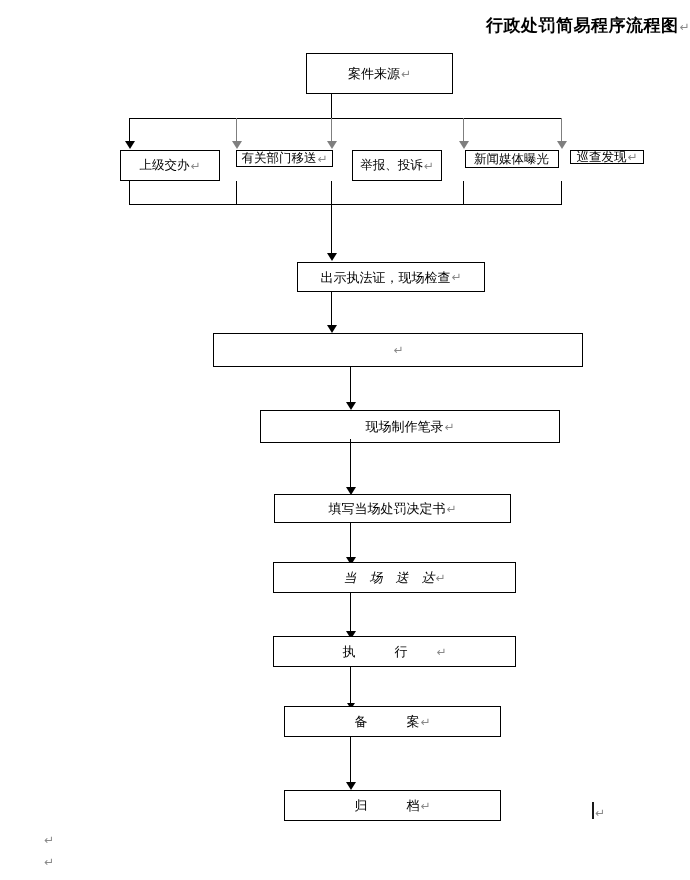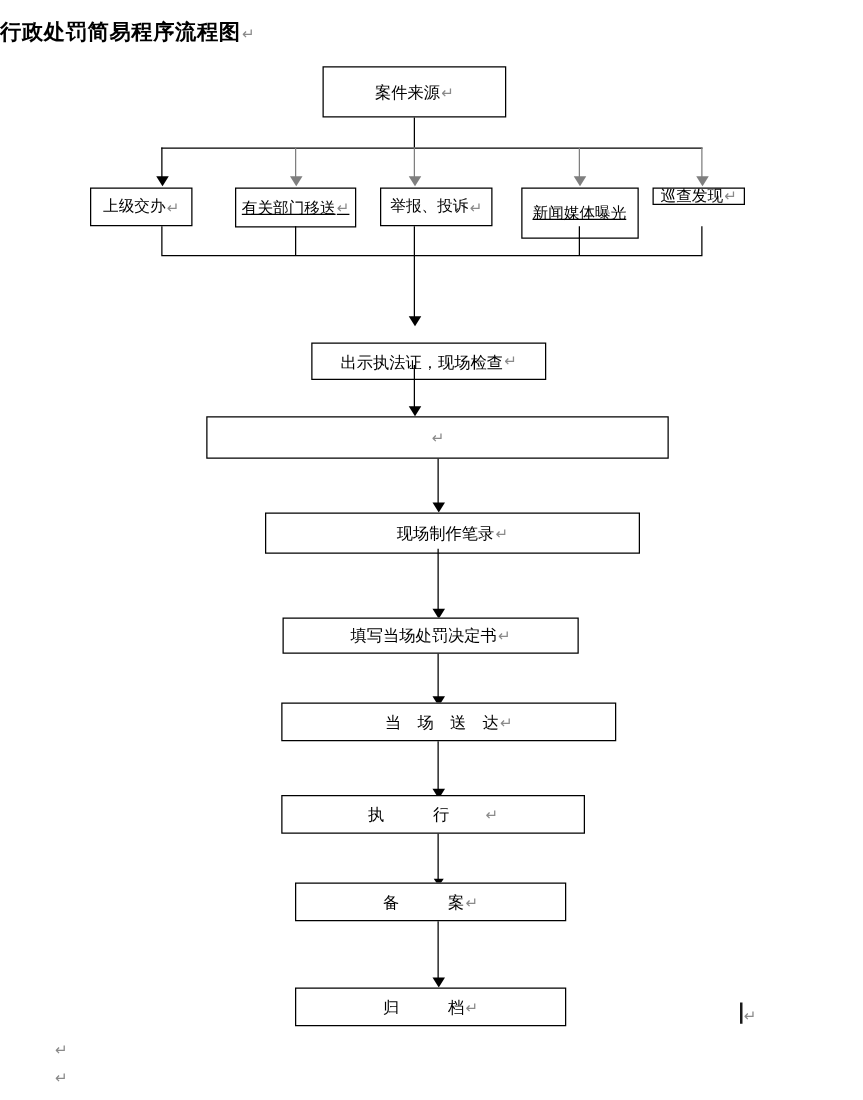--- a/index.html
+++ b/index.html
@@ -22,21 +22,21 @@
     top: 0;
     width: 690px;
     height: 880px;
   }
 
   .title {
     position: absolute;
     left: 0;
     top: 14px;
     width: 690px;
-    text-align: left;
+    text-align: right;
     font-family: "Liberation Serif", "DejaVu Serif", serif;
     font-weight: bold;
     font-size: 17px;
     letter-spacing: 0.5px;
     white-space: nowrap;
   }
   .title .pilcrow { font-weight: normal; }
 
   .pilcrow {
     color: #8a8a8a;
@@ -52,20 +52,21 @@
     border: 1px solid #000000;
     background: #ffffff;
     display: flex;
     align-items: center;
     justify-content: center;
     font-family: "Liberation Sans", "DejaVu Sans", sans-serif;
     font-size: 13px;
     line-height: 1;
     white-space: nowrap;
     color: #000000;
+    margin-left: 48px;
   }
   .node.small { font-size: 12.5px; }
 
   
   .vline {
     position: absolute;
     width: 1px;
     background: #000000;
   }
   .hline {
@@ -129,57 +130,57 @@
 
   <div class="vline gray" style="left:331px; top:118px; height:24px;"></div>
   <div class="arrowhead gray" style="left:327px; top:141px;"></div>
 
   <div class="vline gray" style="left:463px; top:118px; height:24px;"></div>
   <div class="arrowhead gray" style="left:459px; top:141px;"></div>
 
   <div class="vline gray" style="left:561px; top:118px; height:24px;"></div>
   <div class="arrowhead gray" style="left:557px; top:141px;"></div>
 
-  <div class="node small" style="left:72px; top:150px; width:82px; height:31px;">
+  <div class="node small" style="left:72px; top:150px; width:100px; height:31px;">
     <span>上级交办</span>
       <span class="pilcrow">↵</span>
   </div>
 
-  <div class="node small" style="left:188px; top:150px; width:97px; height:32px;text-decoration:underline;">
+  <div class="node small" style="left:188px; top:150px; width:97px; height:17px;">
     <span>有关部门移送</span>
       <span class="pilcrow">↵</span>
   </div>
 
   <div class="node small" style="left:304px; top:150px; width:90px; height:31px;">
     <span>举报、投诉</span>
       <span class="pilcrow">↵</span>
   </div>
 
-  <div class="node small" style="left:417px; top:150px; width:94px; height:41px;text-decoration:underline;">
+  <div class="node small" style="left:417px; top:150px; width:94px; height:18px;">
     <span>新闻媒体曝光</span>
       <span class="pilcrow"></span>
   </div>
 
   <div class="node small" style="left:522px; top:150px; width:74px; height:14px;">
     <span>巡查发现</span>
       <span class="pilcrow">↵</span>
   </div>
 
   <div class="vline" style="left:129px; top:181px; height:23px;"></div>
   <div class="vline" style="left:236px; top:181px; height:23px;"></div>
   <div class="vline" style="left:331px; top:181px; height:23px;"></div>
   <div class="vline" style="left:463px; top:181px; height:23px;"></div>
   <div class="vline" style="left:561px; top:181px; height:23px;"></div>
 
   <div class="hline" style="left:129px; top:204px; width:433px;"></div>
 
   <div class="vline" style="left:331px; top:204px; height:50px;"></div>
   <div class="arrowhead" style="left:327px; top:253px;"></div>
 
-  <div class="node" style="left:249px; top:274px; width:188px; height:30px;">
+  <div class="node" style="left:249px; top:262px; width:188px; height:30px;">
     <span>出示执法证，现场检查</span>
       <span class="pilcrow">↵</span>
   </div>
 
   <div class="vline" style="left:331px; top:292px; height:34px;"></div>
   <div class="arrowhead" style="left:327px; top:325px;"></div>
 
   <div class="node" style="left:165px; top:333px; width:370px; height:34px;">
       <span class="pilcrow">↵</span>
   </div>
@@ -196,21 +197,21 @@
   <div class="arrowhead" style="left:346px; top:487px;"></div>
 
   <div class="node" style="left:226px; top:494px; width:237px; height:29px;">
     <span>填写当场处罚决定书</span>
       <span class="pilcrow">↵</span>
   </div>
 
   <div class="vline" style="left:350px; top:523px; height:38px;"></div>
   <div class="arrowhead" style="left:346px; top:557px;"></div>
 
-  <div class="node" style="left:225px; top:562px; width:268px; height:31px;">
+  <div class="node" style="left:225px; top:562px; width:243px; height:31px;font-style:italic;">
     <span>当　场　送　达</span>
       <span class="pilcrow">↵</span>
   </div>
 
   <div class="vline" style="left:350px; top:593px; height:42px;"></div>
   <div class="arrowhead" style="left:346px; top:631px;"></div>
 
   <div class="node" style="left:225px; top:636px; width:243px; height:31px;gap:28px;">
     <span>执　　　行</span>
       <span class="pilcrow">↵</span>

